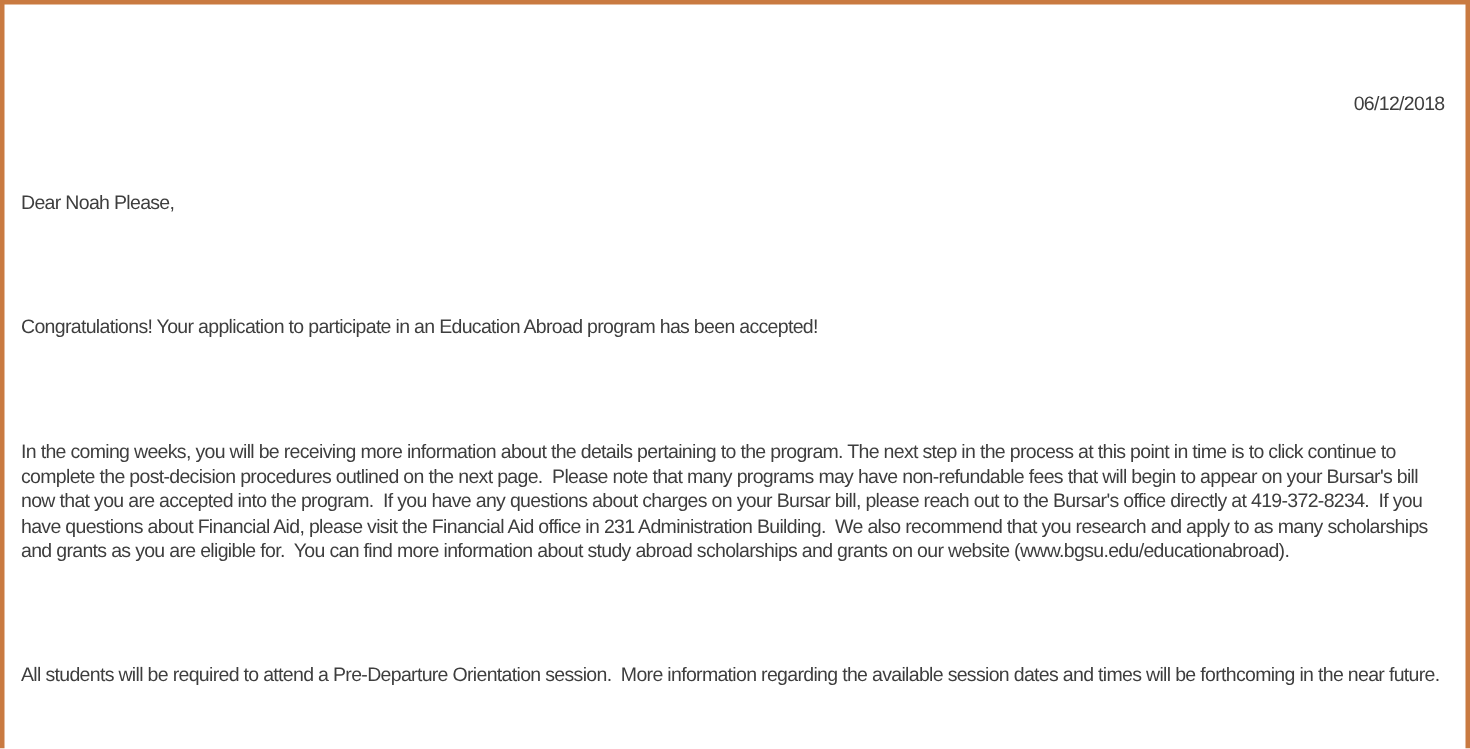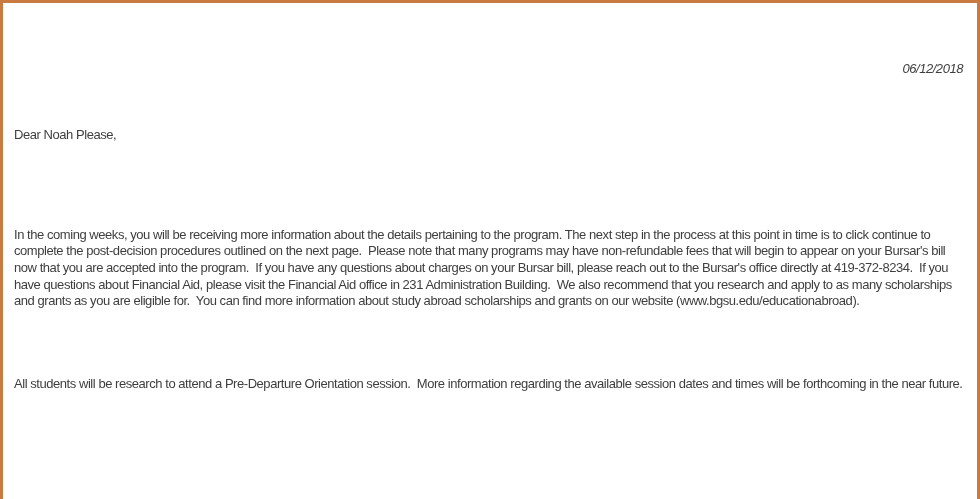--- a/index.html
+++ b/index.html
@@ -28,43 +28,43 @@
   .letter-body {
     color: #3e3e3e;
     font-size: 13px;
     line-height: 16.6px;
     letter-spacing: -0.45px;
     white-space: pre-wrap;
   }
   .date-line {
     text-align: right;
     margin: 0;
-    font-style: italic;
   }
   .salutation {
     margin: 0 0 16.6px 0;
   }
   .para {
     margin: 0 0 16.6px 0;
   }
 </style>
 </head>
 <body>
 
 <div class="letter-frame">
   <div class="letter-body">
 
     <div class="date-line">06/12/2018</div>
 
     <div class="salutation">Dear Noah Please,</div>
 
+    <p class="para">Congratulations! Your application to participate in an Education Abroad program has been accepted!</p>
 
     <p class="para">In the coming weeks, you will be receiving more information about the details pertaining to the program. The next step in the process at this point in time is to click continue to complete the post-decision procedures outlined on the next page.  Please note that many programs may have non-refundable fees that will begin to appear on your Bursar's bill now that you are accepted into the program.  If you have any questions about charges on your Bursar bill, please reach out to the Bursar's office directly at 419-372-8234.  If you have questions about Financial Aid, please visit the Financial Aid office in 231 Administration Building.  We also recommend that you research and apply to as many scholarships and grants as you are eligible for.  You can find more information about study abroad scholarships and grants on our website (www.bgsu.edu/educationabroad).</p>
 
-    <p class="para">All students will be research to attend a Pre-Departure Orientation session.  More information regarding the available session dates and times will be forthcoming in the near future.</p>
+    <p class="para">All students will be required to attend a Pre-Departure Orientation session.  More information regarding the available session dates and times will be forthcoming in the near future.</p>
 
     
 
     
 
     
 
     
 
     

